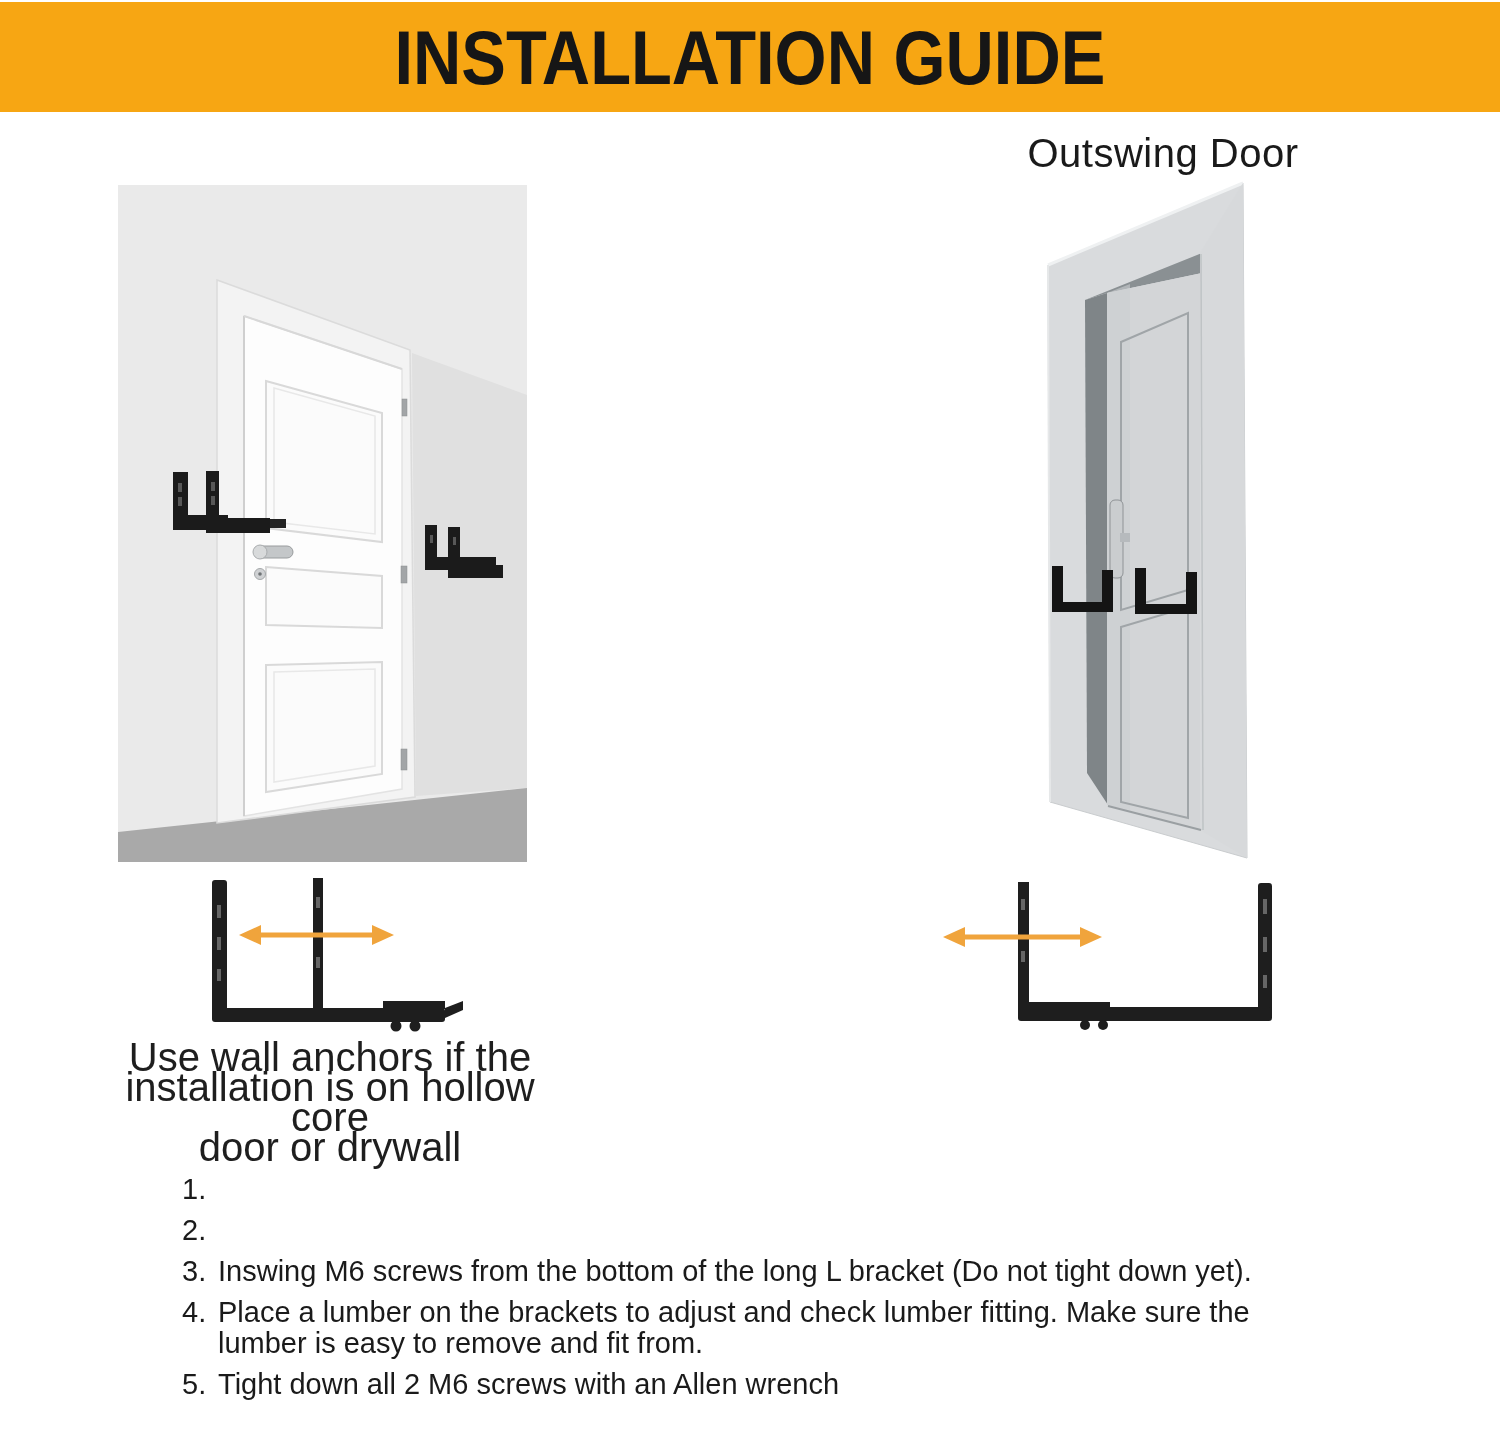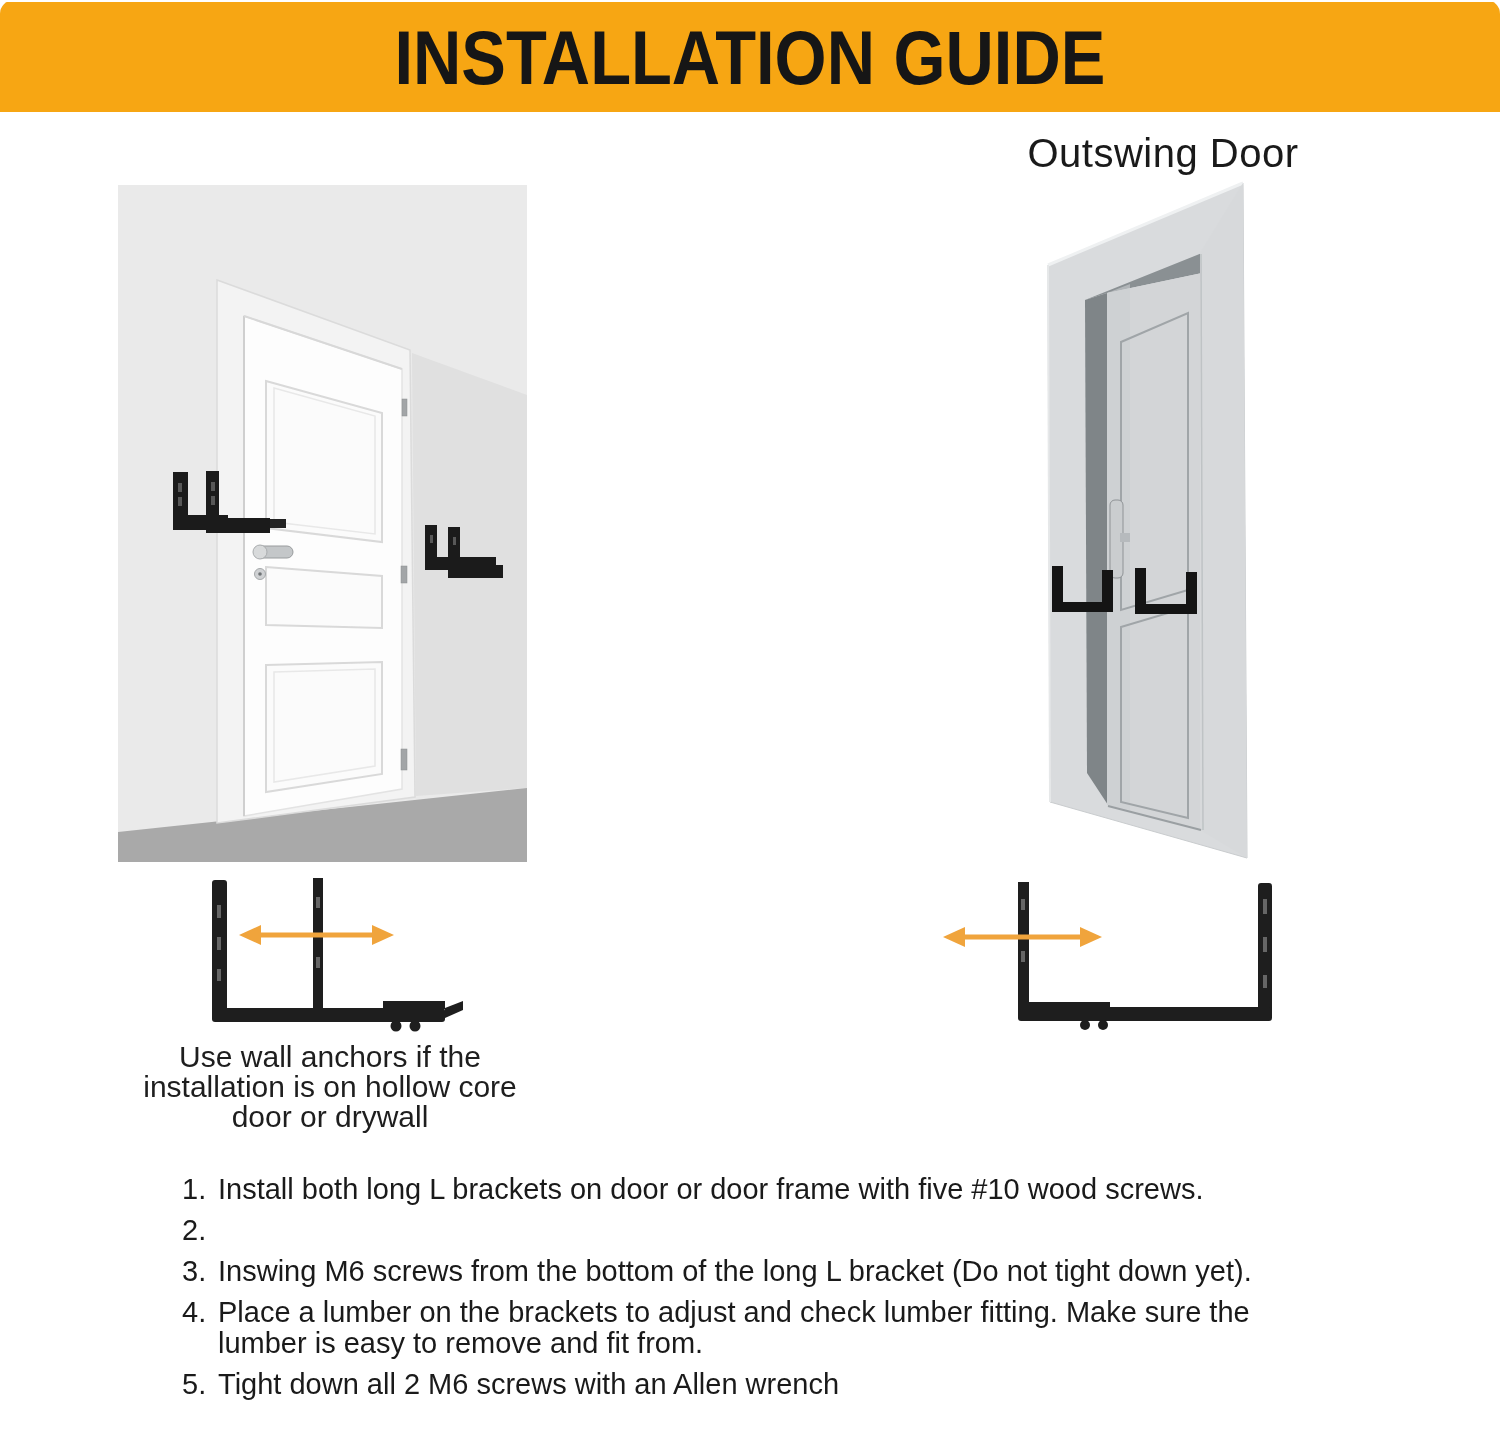--- a/index.html
+++ b/index.html
@@ -1,18 +1,18 @@
 <!DOCTYPE html>
 <html style="--banner-bg: #F7A613; --arrow: #F0A43C; --text: #161616;"><head>
 <meta charset="utf-8">
 <style>
   html,body{margin:0;padding:0;background:#ffffff;}
   .page{
     position:relative;width:1500px;height:1432px;background:#ffffff;overflow:hidden;
-    font-family:"Liberation Sans","DejaVu Sans",sans-serif;color:var(--text,#161616);border-radius:14px;
+    font-family:"Liberation Sans","DejaVu Sans",sans-serif;color:var(--text,#161616);
   }
   .banner{
     position:absolute;left:0;top:2px;width:1500px;height:110px;
     background:var(--banner-bg,#F7A613);
     display:flex;align-items:center;justify-content:center;
   }
   .banner-title{
     font-size:76px;font-weight:bold;color:var(--text,#161616);
     letter-spacing:0px;white-space:nowrap;
     transform:scaleX(0.88);transform-origin:center;
@@ -22,21 +22,21 @@
     font-size:40px;line-height:46px;letter-spacing:0.5px;color:#1a1a1a;white-space:nowrap;
   }
   .col-heading.left{left:140px;}
   .col-heading.right{left:958px;}
   .photo-inswing{position:absolute;left:118px;top:185px;}
   .illus-outswing{position:absolute;left:990px;top:150px;}
   .diagram-left{position:absolute;left:195px;top:865px;}
   .diagram-right{position:absolute;left:925px;top:865px;}
   .caption{
     position:absolute;width:424px;text-align:center;white-space:pre-line;
-    font-size:30px;line-height:30px;color:#1e1e1e;
+    font-size:40px;line-height:30px;color:#1e1e1e;
   }
   .caption.left{left:118px;top:1042px;}
   .caption.right{left:933px;top:1053px;}
   .steps{
     position:absolute;left:182px;top:1174px;width:1292px;
     list-style:none;margin:0;padding:0;
   }
   .step{
     display:flex;align-items:flex-start;margin-bottom:10px;
     font-size:29px;line-height:31px;color:#1a1a1a;
@@ -181,21 +181,20 @@
     </g>
   </svg>
 
   <div class="caption left">Use wall anchors if the
 installation is on hollow core
 door or drywall</div>
 
   <ol class="steps">
     <li class="step">
       <span class="step-num">1.</span>
-      <span class="step-text">Install both long L brackets on door or door frame with five #10 wood screws.</span>
     </li>
     <li class="step">
       <span class="step-num">2.</span>
     </li>
     <li class="step">
       <span class="step-num">3.</span>
       <span class="step-text">Inswing M6 screws from the bottom of the long L bracket (Do not tight down yet).</span>
     </li>
     <li class="step">
       <span class="step-num">4.</span>

